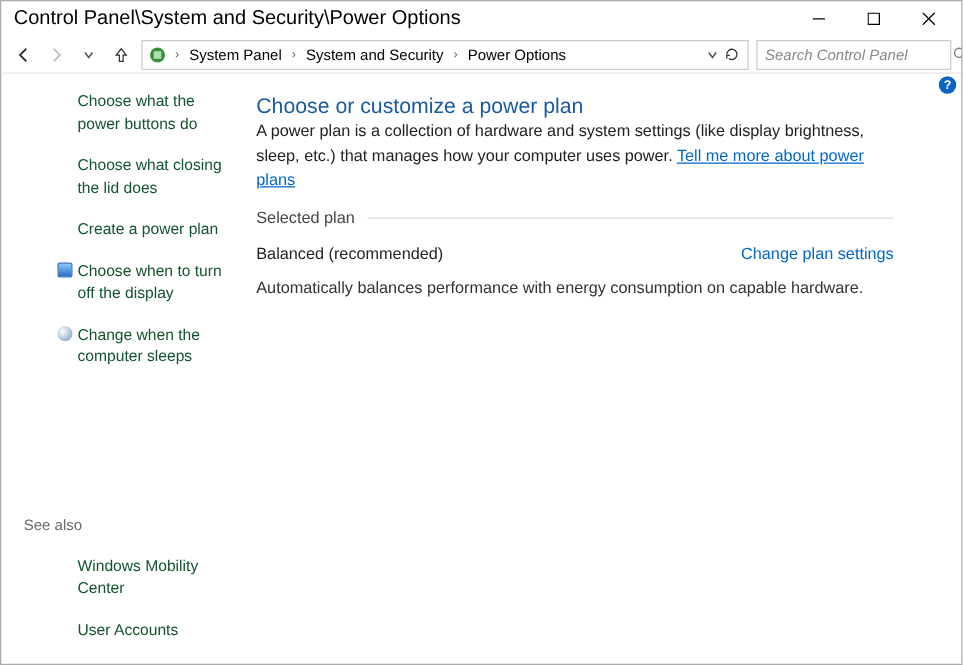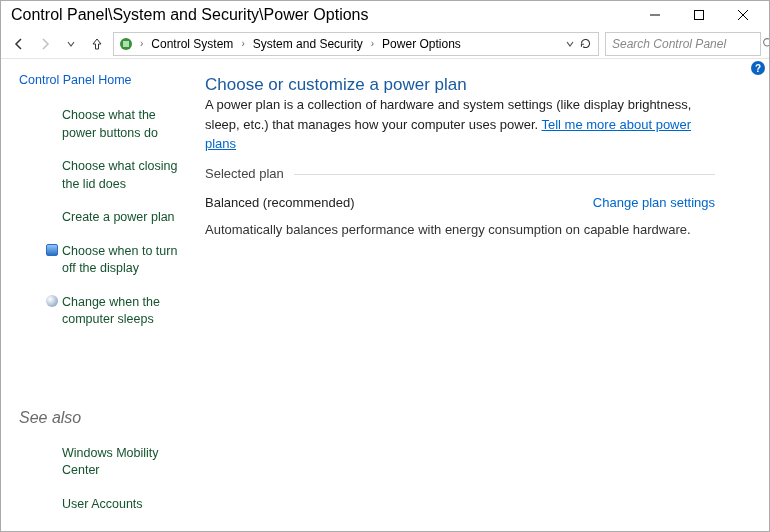--- a/index.html
+++ b/index.html
@@ -18,21 +18,21 @@
     .navbar .searchbox input { border: none; outline: none; width: 150px; font-size: 12px; color: #000; background: transparent; }
     .navbar .searchbox input::placeholder { color: #888; font-style: italic; }
     .help-badge { position: absolute; right: 4px; top: 60px; width: 14px; height: 14px; border-radius: 50%; background: #0b63c3; color: #fff; display: flex; align-items: center; justify-content: center; font-size: 10px; font-weight: bold; }
     .content { display: flex; height: calc(100% - 60px); }
     .sidebar { width: 196px; padding: 14px 12px 10px 18px; display: flex; flex-direction: column; font-size: 12.5px; }
     .sidebar .home { color: #0b5fcc; margin-bottom: 20px; }
     .sidebar .link { color: #14532d; margin-bottom: 16px; line-height: 1.4; cursor: pointer; position: relative; margin-left: 43px; }
     .sidebar .link.with-icon { padding-left: 0; }
     .sidebar .link .side-icon { position: absolute; left: -16px; top: 1px; width: 12px; height: 12px; border-radius: 50%; }
     .sidebar .seealso { margin-top: auto; padding-top: 12px; }
-    .sidebar .seealso-title { color: #6a6a6a; font-size: 16px; margin-bottom: 18px; font-style: italic; }
+    .sidebar .seealso-title { color: #6a6a6a; font-size: 12px; margin-bottom: 18px; }
     .main { flex: 1; padding: 16px 54px 0 8px; font-size: 13px; color: #222; }
     .main .heading { color: #1a5ba0; font-size: 17px; }
     .main .intro { line-height: 1.5; margin-bottom: 12px; }
     .main .intro .learn { color: #0066cc; text-decoration: underline; }
     .section-row { display: flex; align-items: center; margin-bottom: 14px; }
     .section-row .label { color: #444; padding-right: 10px; white-space: nowrap; }
     .section-row .rule { flex: 1; border-top: 1px solid #ddd; margin-top: 2px; }
     .plan-row { display: flex; justify-content: space-between; align-items: flex-start; }
     .plan-row .plan-name { color: #222; }
     .plan-row .change { color: #0066cc; }
@@ -86,21 +86,21 @@
       </svg>
   </div>
   <div class="addrbar">
     <span>
       <svg width="16" height="16" viewBox="0 0 16 16">
           <circle cx="8" cy="8" r="6" fill="#3a8f3a"></circle>
           <rect x="5" y="5" width="6" height="6" fill="#aee0ae"></rect>
         </svg>
     </span>
     <span class="sep">›</span>
-    <span class="crumb">Control System</span>
+    <span class="crumb">System Panel</span>
     <span class="sep">›</span>
     <span class="crumb">System and Security</span>
     <span class="sep">›</span>
     <span class="crumb">Power Options</span>
     <div class="addr-icons">
       <span>
         <svg width="10" height="10" viewBox="0 0 10 10">
             <path d="M2 3 L5 7 L8 3" fill="none" stroke="#555" stroke-width="1.2"></path>
           </svg>
       </span>
@@ -122,21 +122,20 @@
     </span>
   </div>
 </div>
 
 <div class="help-badge">
     <span>?</span>
   </div>
 
 <div class="content">
   <div class="sidebar">
-    <div class="home">Control Panel Home</div>
     <div class="link">Choose what the power buttons do</div>
     <div class="link">Choose what closing the lid does</div>
     <div class="link">Create a power plan</div>
     <div class="link with-icon">
       <span class="side-icon" style="background:linear-gradient(#8fc7ff,#2a6fbf);border:1px solid #2a6fbf;border-radius:2px;"></span>
       <span>Choose when to turn off the display</span>
     </div>
     <div class="link with-icon">
       <span class="side-icon" style="background:radial-gradient(circle at 35% 35%, #fff, #99b3cc 70%);"></span>
       <span>Change when the computer sleeps</span>

